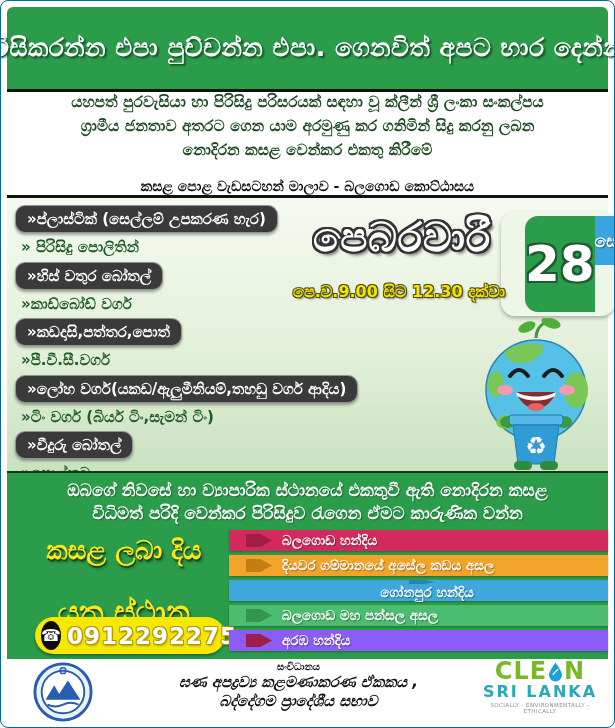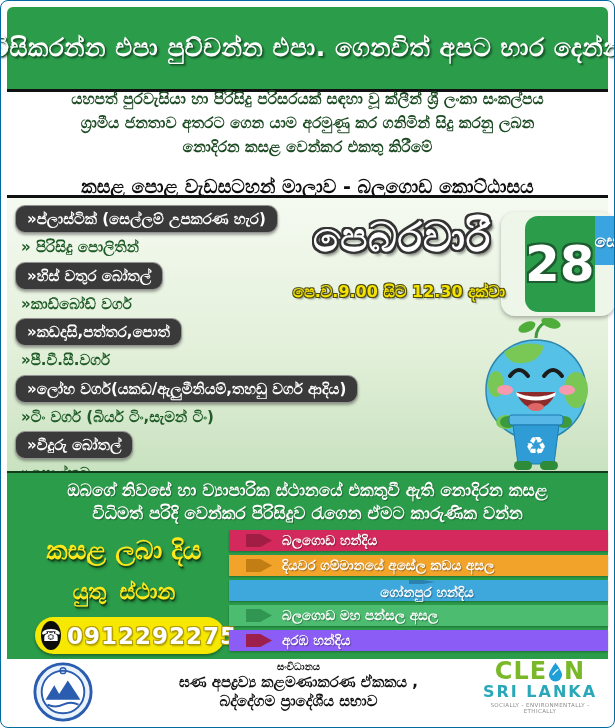--- a/index.html
+++ b/index.html
@@ -9,21 +9,21 @@
   
   .banner{position:absolute;left:6px;right:6px;top:6px;height:82px;background:#2b9d4a;border-radius:6px 6px 0 0;display:flex;align-items:center;justify-content:center;}
   .banner-text{color:#ffffff;font-size:25px;font-weight:bold;text-align:center;letter-spacing:.5px;
     text-shadow:1px 1px 0 #145c28,2px 2px 2px rgba(0,0,0,.45);white-space:nowrap;}
   .sep{position:absolute;left:6px;right:6px;height:3px;background:#111;}
   .sep1{top:88px;} .sep2{top:194px;}
 
   
   .intro{position:absolute;left:6px;right:6px;top:91px;height:103px;background:#ffffff;display:flex;flex-direction:column;align-items:center;justify-content:center;gap:3px;}
   .intro-line{color:#1c4a22;font-size:15.5px;font-weight:bold;text-align:center;line-height:1.35;}
-  .intro-strong{color:#0d0d0d;font-size:19px;font-weight:bold;text-align:center;margin-top:14px;}
+  .intro-strong{color:#0d0d0d;font-size:14px;font-weight:bold;text-align:center;margin-top:14px;}
 
   
   .content{position:absolute;left:6px;right:6px;top:197px;height:273px;background:linear-gradient(180deg,#f5faf1 0%,#e3f0da 55%,#c9e2c0 100%);}
   .waste-list{position:absolute;left:8px;top:6px;width:420px;display:flex;flex-direction:column;align-items:flex-start;}
   .waste-item{font-size:15px;font-weight:bold;color:#1f5b27;padding:2px 6px;margin:1px 0;line-height:1.35;white-space:nowrap;}
   .waste-item.pill{background:#3a3a3a;color:#ffffff;border-radius:10px;padding:3px 11px;border:1px solid rgba(255,255,255,.45);box-shadow:0 2px 3px rgba(0,0,0,.35);}
 
   .month{position:absolute;left:290px;top:16px;width:210px;text-align:center;font-size:40px;font-weight:bold;color:#ffffff;letter-spacing:1px;
     text-shadow:-2px -2px 0 #333,2px -2px 0 #333,-2px 2px 0 #333,2px 2px 0 #333,0 -2px 0 #333,0 2px 0 #333,-2px 0 0 #333,2px 0 0 #333,3px 4px 3px rgba(0,0,0,.45);}
   .time-row{position:absolute;left:286px;top:84px;width:196px;text-align:center;font-size:16px;font-weight:bold;color:#f6e400;white-space:nowrap;
@@ -39,38 +39,38 @@
   .mascot{position:absolute;left:448px;top:120px;width:162px;height:152px;}
 
   
   .band{position:absolute;left:6px;right:6px;top:470px;height:188px;background:#2b9d4a;border-top:2px solid #103c1c;}
   .notice{position:absolute;left:0;right:0;top:7px;display:flex;flex-direction:column;gap:3px;}
   .notice-line{color:#ffffff;font-size:17px;font-weight:bold;text-align:center;text-shadow:1px 1px 1px rgba(0,0,0,.35);}
 
   .drop-title{position:absolute;left:12px;top:62px;width:210px;text-align:center;color:#ffe81a;font-weight:bold;
     text-shadow:1px 2px 0 #14491f,2px 3px 3px rgba(0,0,0,.4);}
   .drop-title .t1{font-size:26px;display:block;}
-  .drop-title .t2{font-size:22px;display:block;margin-top:14px;font-family:Liberation Mono, monospace;}
+  .drop-title .t2{font-size:30px;display:block;margin-top:28px;}
 
   .phone-pill{position:absolute;left:28px;top:144px;width:190px;height:37px;background:#f6e800;border-radius:20px;display:flex;align-items:center;gap:6px;padding:0 6px;box-shadow:0 2px 3px rgba(0,0,0,.35);}
   .phone-circle{width:29px;height:29px;border-radius:50%;background:#0d0d0d;display:flex;align-items:center;justify-content:center;color:#ffffff;font-size:16px;}
   .phone-number{color:#ffffff;font-size:23px;font-weight:bold;letter-spacing:1px;
     text-shadow:-1px -1px 0 #b09a00,1px -1px 0 #b09a00,-1px 1px 0 #b09a00,1px 1px 0 #b09a00,1px 2px 2px rgba(0,0,0,.3);}
 
   .locations{position:absolute;left:222px;right:0;top:57px;display:flex;flex-direction:column;gap:4px;}
   .loc-bar{height:21px;display:flex;align-items:center;padding-left:17px;box-shadow:0 1px 2px rgba(0,0,0,.3);}
   .loc-arrow{width:26px;height:13px;margin-right:10px;clip-path:polygon(0 0,55% 0,100% 50%,55% 100%,0 100%);opacity:.95;}
   .loc-label{color:#ffffff;font-size:13.5px;font-weight:bold;text-shadow:1px 1px 1px rgba(0,0,0,.35);white-space:nowrap;}
 
   
   .footer{position:absolute;left:6px;right:6px;top:658px;bottom:6px;background:#ffffff;display:flex;align-items:center;}
   .crest{position:absolute;left:24px;top:2px;width:64px;height:62px;}
   .org{position:absolute;left:120px;right:138px;top:2px;text-align:center;color:#111;}
   .org-small{font-size:10px;font-weight:bold;}
-  .org-line{font-size:15px;font-weight:bold;line-height:1.25;}
+  .org-line{font-size:15px;font-weight:bold;line-height:1.25;font-style:italic;}
   .clean-logo{position:absolute;right:4px;top:2px;width:128px;text-align:center;}
   .clean-row{display:flex;align-items:flex-end;justify-content:center;gap:1px;}
   .clean-word{color:#7ab829;font-size:24px;font-weight:bold;letter-spacing:1px;line-height:.9;}
   .clean-sub{color:#2aa7b8;font-size:16px;font-weight:bold;letter-spacing:2px;line-height:1.1;}
   .clean-tag{color:#8a8a8a;font-size:5.5px;letter-spacing:.4px;margin-top:2px;}
 </style>
 </head>
 <body>
 
 <div class="poster">

